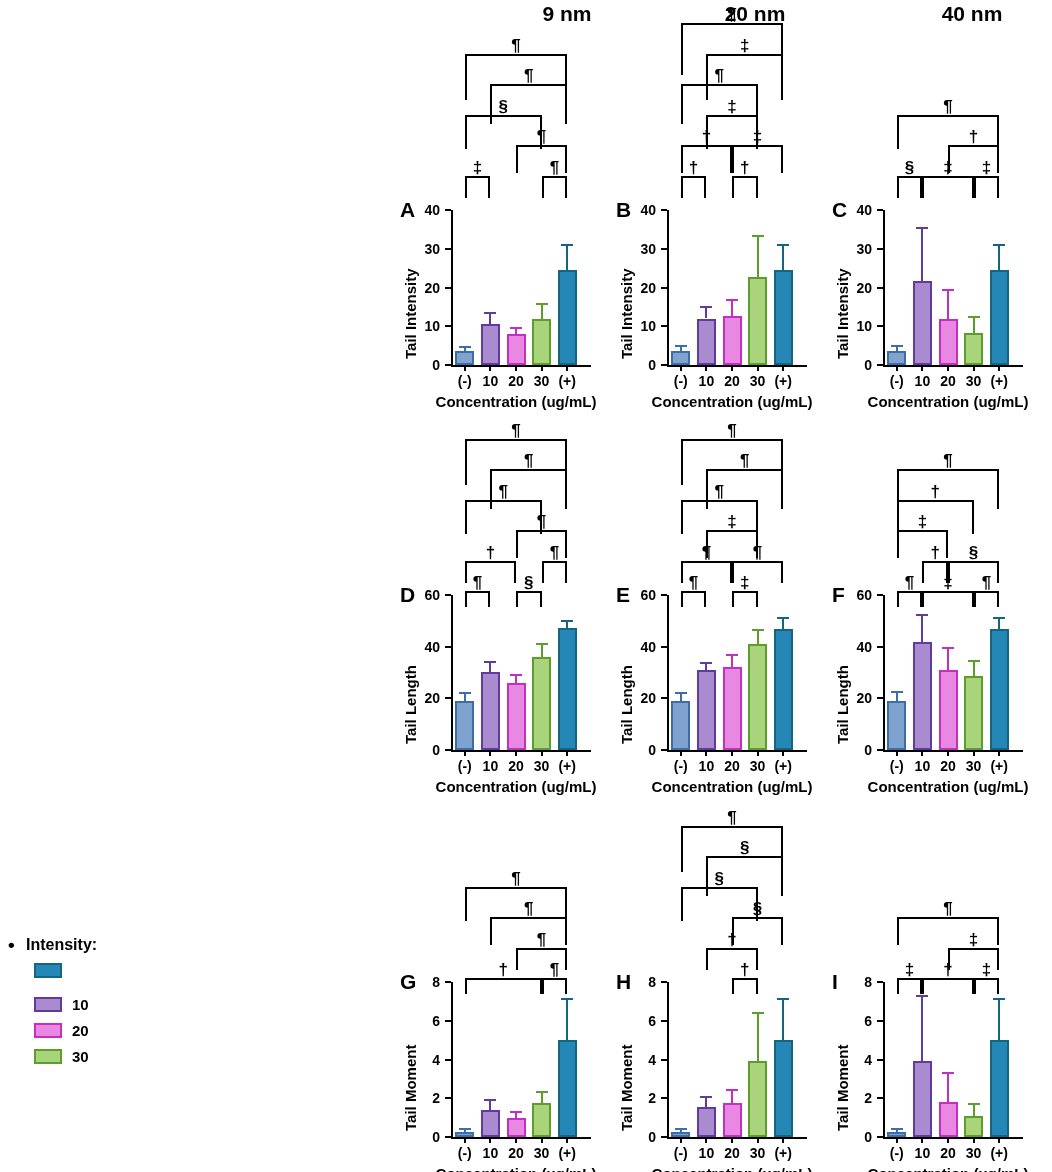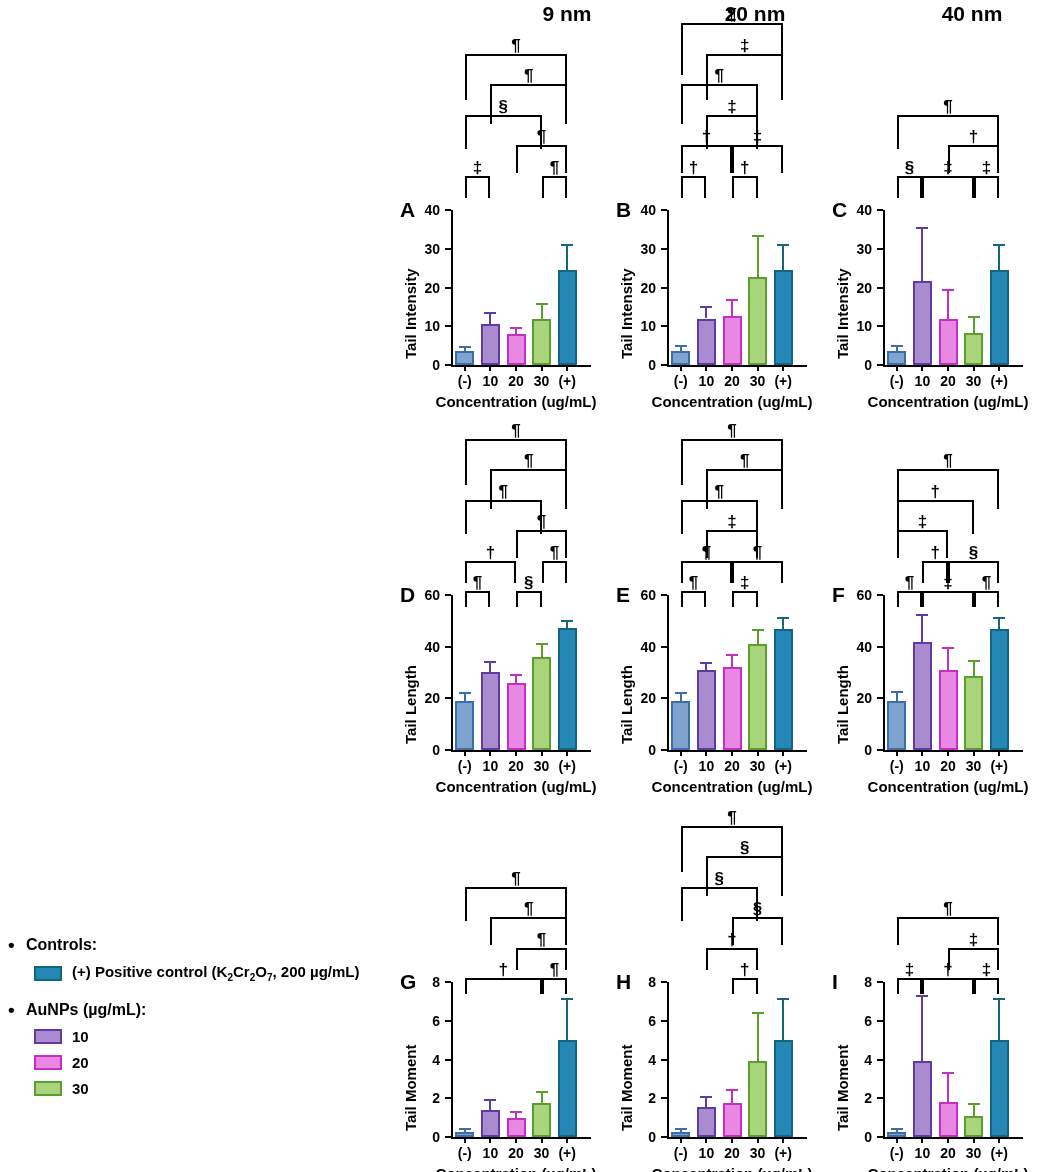--- a/index.html
+++ b/index.html
@@ -819,28 +819,26 @@
             <div class="brk-top" style="left:973.6px;top:978px;width:25.600000000000023px;"></div>
             <div class="brk-l" style="left:973.6px;top:978px;height:16px;"></div>
             <div class="brk-r" style="left:997.2px;top:978px;height:16px;"></div>
             <div class="brk-sym" style="left:986.4000000000001px;top:961px;">‡</div>
           </div>
     </div>
   </div>
 
 <div id="legend">
   <div class="leg-group">
-    <div class="leg-head">Controls:</div>
+    <div class="leg-head">Intensity:</div>
     <div class="leg-item">
       <span class="leg-swatch" style="background:#2487b5;border-color:#156480;"></span>
-      <span class="leg-text">(+) Positive control (K<sub>2</sub>Cr<sub>2</sub>O<sub>7</sub>, 200 µg/mL)</span>
     </div>
   </div>
   <div class="leg-group" style="margin-top:18px;">
-    <div class="leg-head">AuNPs (µg/mL):</div>
     <div class="leg-item">
       <span class="leg-swatch" style="background:#ab8bd0;border-color:#5f3aa0;"></span>
       <span class="leg-text">10</span>
     </div>
     <div class="leg-item">
       <span class="leg-swatch" style="background:#e988e2;border-color:#c22fc2;"></span>
       <span class="leg-text">20</span>
     </div>
     <div class="leg-item">
       <span class="leg-swatch" style="background:#a9d47c;border-color:#5c9e2c;"></span>

